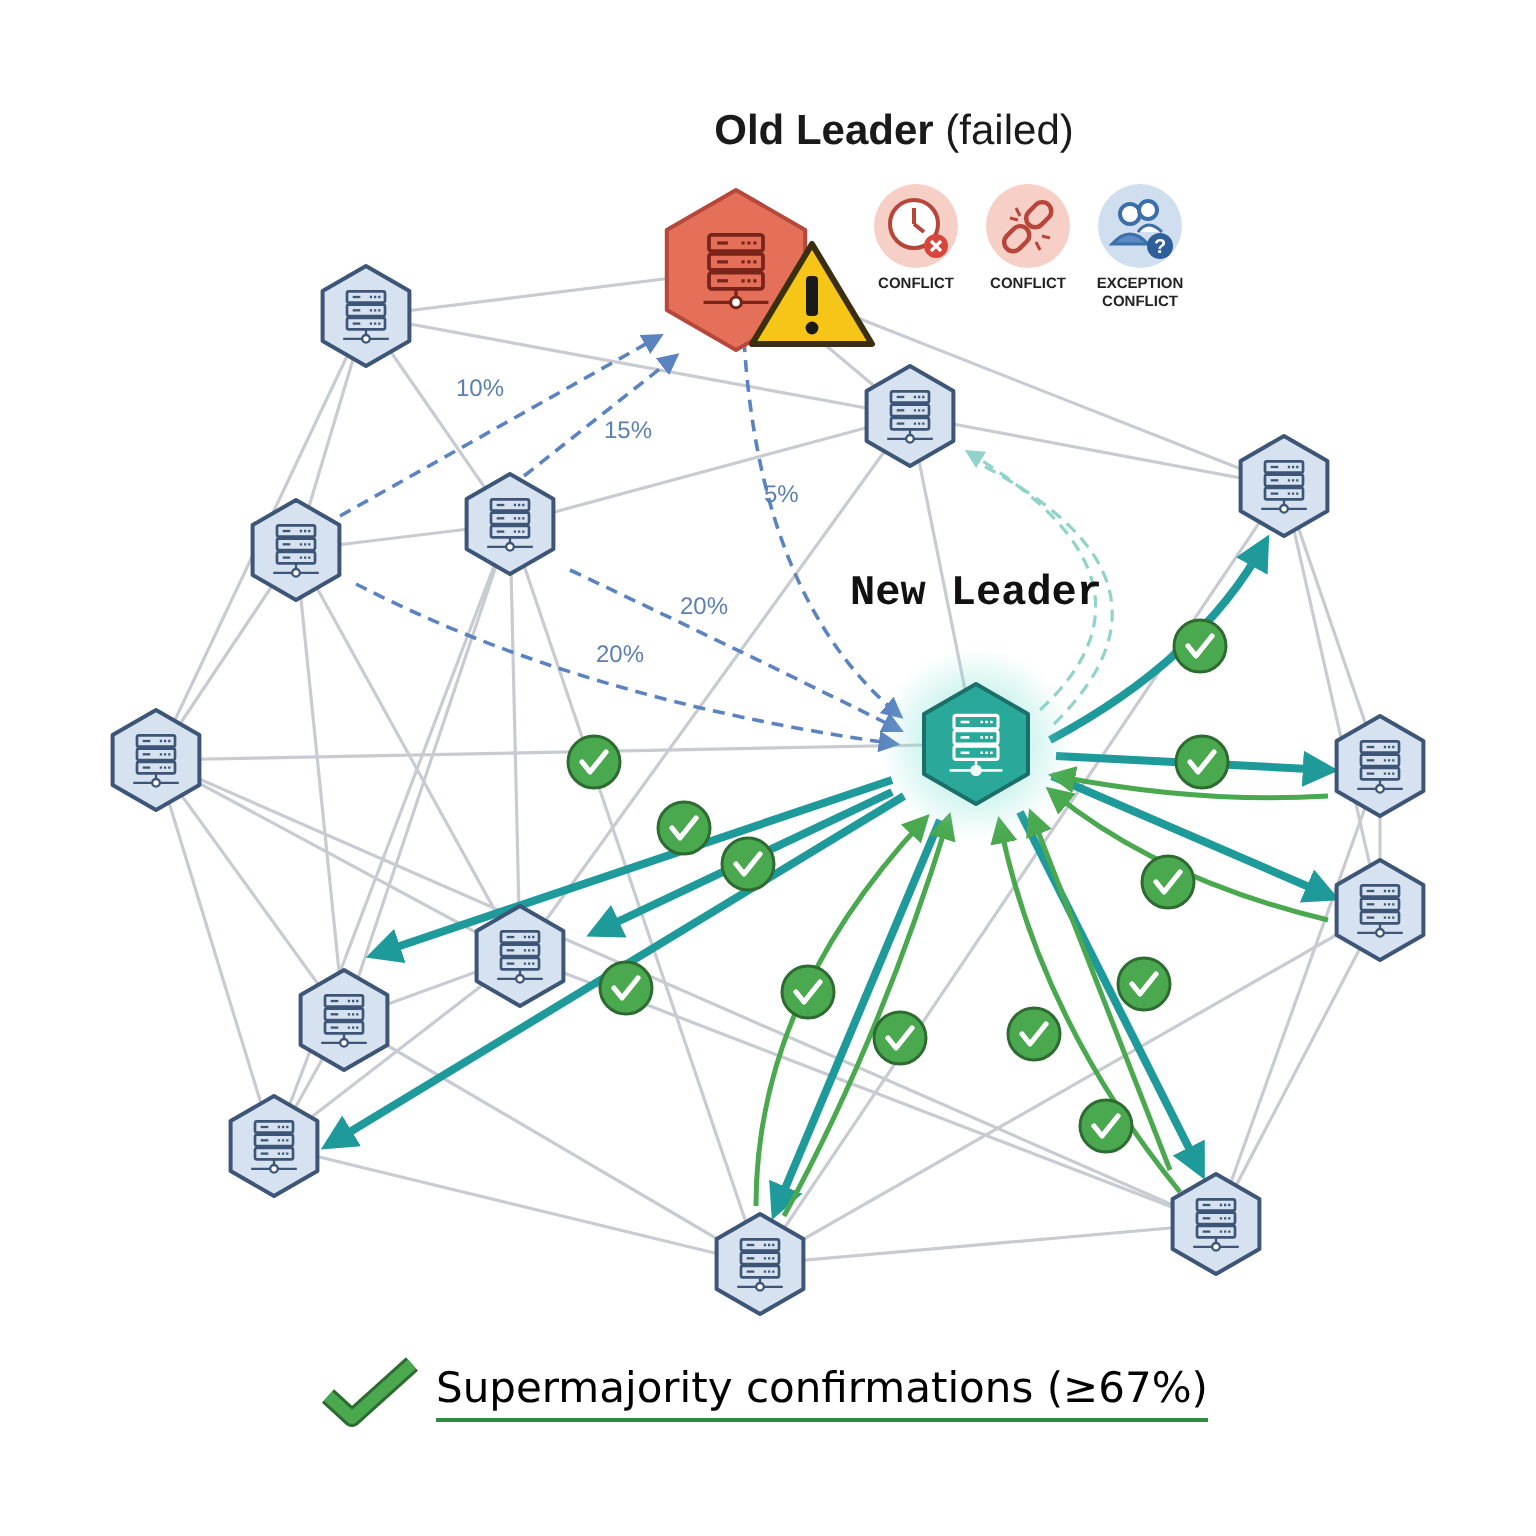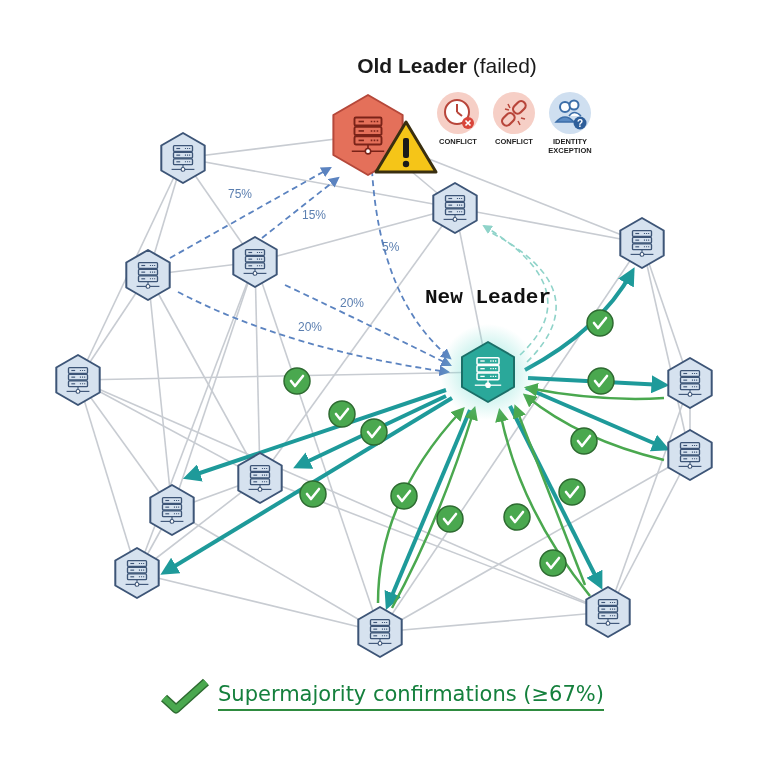--- a/index.html
+++ b/index.html
@@ -8,21 +8,21 @@
   .title-old{position:absolute;left:16px;width:768px;top:54px;text-align:center;font-size:21px;color:#1a1a1a;padding-left:94px;box-sizing:border-box;}
   .title-old b{font-weight:700;}
   .title-new{position:absolute;left:388px;width:200px;top:286px;text-align:center;color:#111;}
   .title-new .l1{font-size:21px;font-weight:700;display:block;font-family:Liberation Mono, monospace;}
   .title-new .l2{font-size:20px;display:block;margin-top:2px;}
   .err{position:absolute;top:92px;width:60px;text-align:center;}
   .err .circ{width:42px;height:42px;border-radius:50%;margin:0 auto;position:relative;}
   .err .lbl{font-size:7.5px;font-weight:700;color:#222;margin-top:3px;line-height:9px;}
   .pct{position:absolute;font-size:12px;color:#5b7fb0;}
   .footer{position:absolute;left:160px;top:676px;height:40px;display:flex;align-items:center;}
-  .footer .txt{font-family:"DejaVu Sans",sans-serif;font-size:21px;color:#15803d;border-bottom:2px solid #2e8b3f;padding-bottom:3px;margin-left:8px;}
+  .footer .txt{font-family:"DejaVu Sans",sans-serif;font-size:21px;color:#000000;border-bottom:2px solid #2e8b3f;padding-bottom:3px;margin-left:8px;}
 </style>
 </head>
 <body>
 
 <svg id="diagram" viewBox="0 0 768 768" xmlns="http://www.w3.org/2000/svg">
   <defs>
     <marker id="ah-blue" viewBox="0 0 10 10" refX="8" refY="5" markerWidth="6" markerHeight="6" orient="auto">
         <path d="M0,0 L10,5 L0,10 z" fill="#5b83c0"></path>
       </marker>
     <marker id="ah-lteal" viewBox="0 0 10 10" refX="8" refY="5" markerWidth="6" markerHeight="6" orient="auto">
@@ -271,28 +271,28 @@
   <div class="circ" style="background:#cfdff0;">
     <svg width="42" height="42" viewBox="0 0 42 42">
         <circle cx="16" cy="15" r="5" fill="#fff" stroke="#3c6ea8" stroke-width="2"></circle>
         <path d="M7,30 Q16,20 25,30 Z" fill="#5a8bc4" stroke="#3c6ea8" stroke-width="1.5"></path>
         <circle cx="25" cy="13" r="4.5" fill="#fff" stroke="#3c6ea8" stroke-width="2"></circle>
         <path d="M20,24 Q25,17 32,24" fill="#fff" stroke="#3c6ea8" stroke-width="1.5"></path>
         <circle cx="31" cy="31" r="6.5" fill="#2f5f9a"></circle>
         <text x="31" y="34.5" font-size="10" font-weight="700" fill="#fff" text-anchor="middle" font-family="Liberation Sans, sans-serif">?</text>
       </svg>
   </div>
-  <div class="lbl">IDENTITY EXCEPTION</div>
+  <div class="lbl">EXCEPTION CONFLICT</div>
 </div>
 
 <div class="title-new">
   <span class="l1">New Leader</span>
 </div>
 
-<div class="pct" style="left:228px;top:187px;">75%</div>
+<div class="pct" style="left:228px;top:187px;">10%</div>
 <div class="pct" style="left:302px;top:208px;">15%</div>
 <div class="pct" style="left:382px;top:240px;">5%</div>
 <div class="pct" style="left:340px;top:296px;">20%</div>
 <div class="pct" style="left:298px;top:320px;">20%</div>
 
 <div class="footer">
   <svg width="50" height="36" viewBox="0 0 50 36">
       <path d="M4,20 L16,31 L46,4" fill="none" stroke="#2e6b31" stroke-width="9" stroke-linejoin="round"></path>
       <path d="M4,20 L16,31 L46,4" fill="none" stroke="#4aa84f" stroke-width="6" stroke-linejoin="round"></path>
     </svg>

